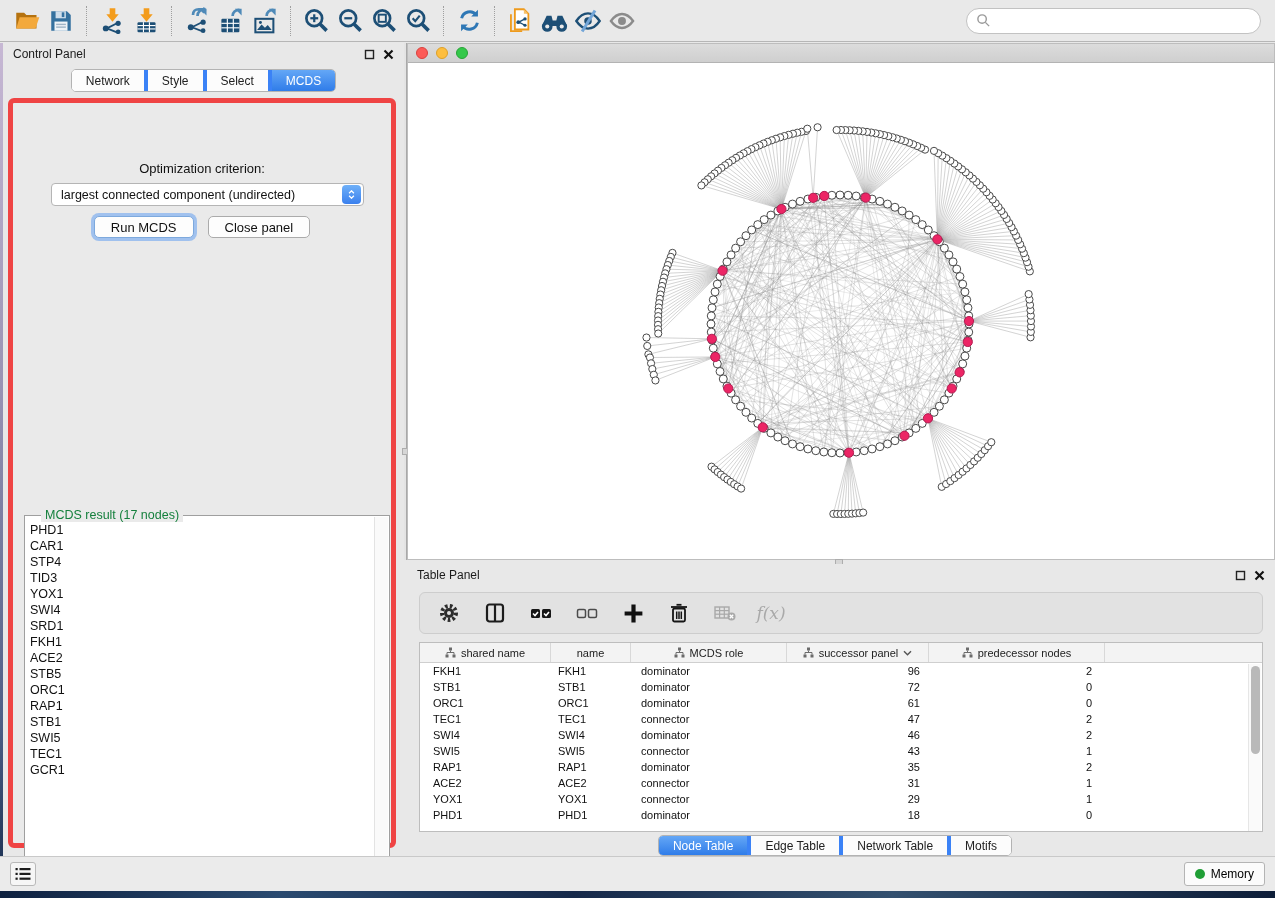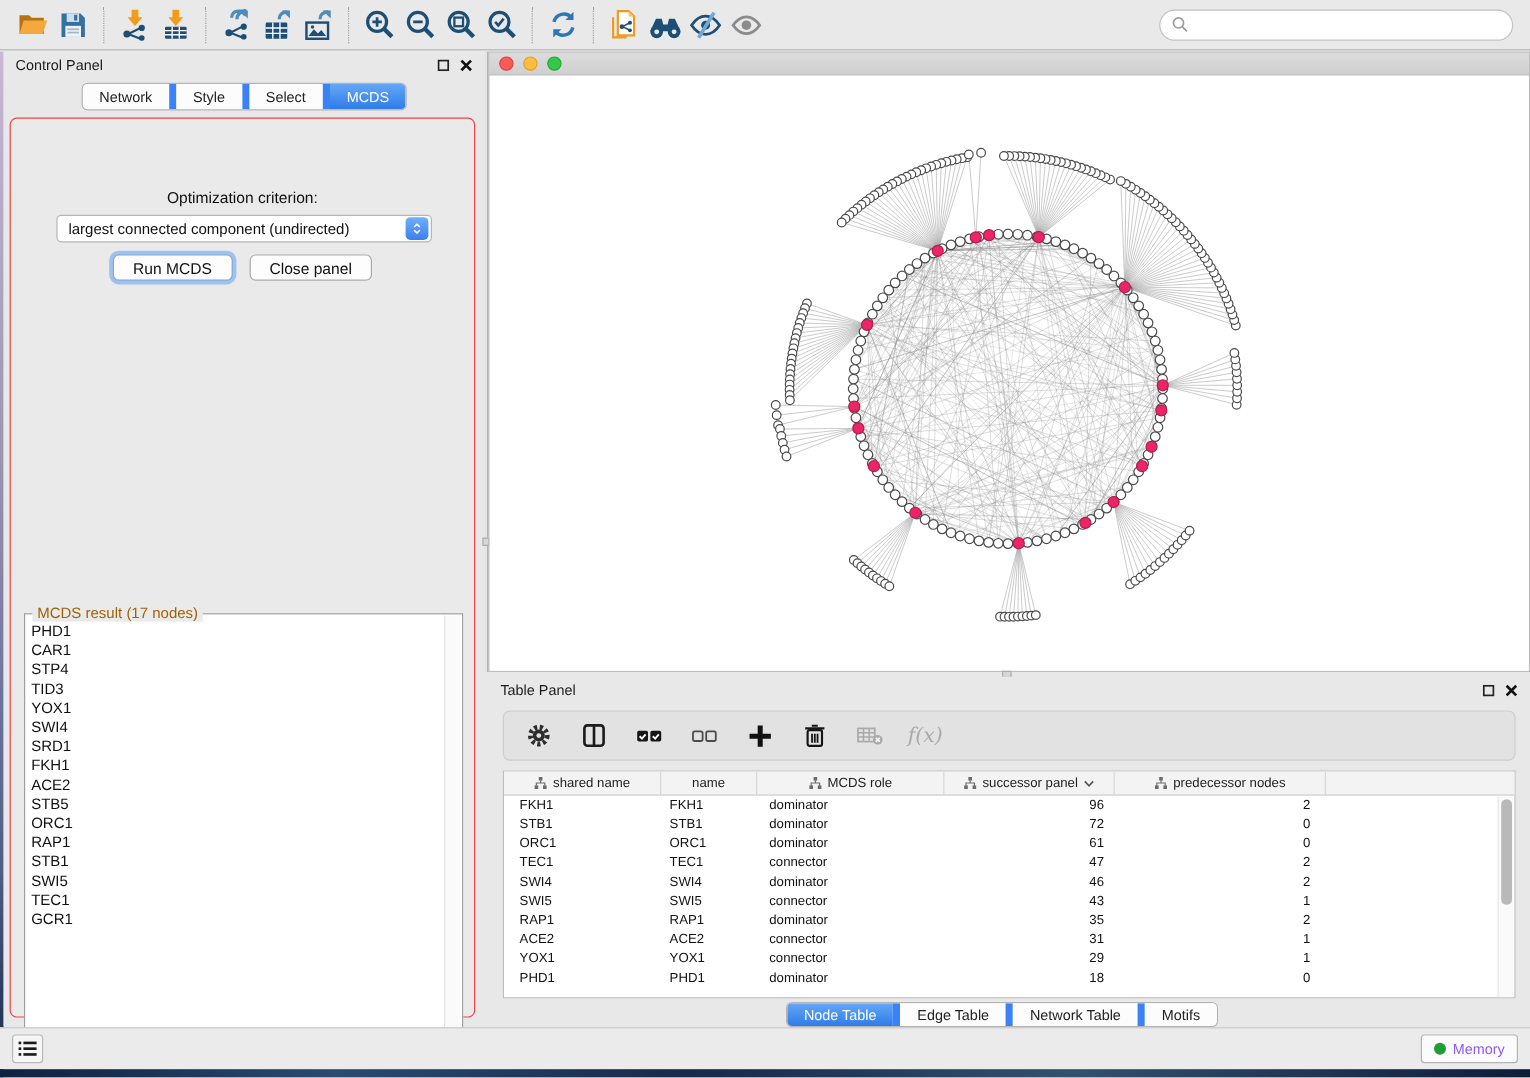--- a/index.html
+++ b/index.html
@@ -14,41 +14,41 @@
   .toolbar .spacer { flex:1; }
   .searchbox { width:295px; height:26px; background:#fff; border:1px solid #c2c2c2; border-radius:13px;
                display:flex; align-items:center; padding:0 9px; margin-right:4px; }
   .searchbox input { border:none; outline:none; flex:1; font-size:12px; background:transparent; margin-left:5px; }
 
   
   .control-panel { position:absolute; left:3px; top:43px; width:401px; height:812px; background:#e8e8e8; }
   .panel-titlebar { height:22px; display:flex; align-items:center; padding:0 10px; font-size:12px; color:#1b1b1b; }
   .panel-titlebar .ticons { margin-left:auto; display:flex; gap:8px; align-items:center; }
   .subpanel { position:absolute; left:5px; top:55px; width:388px; height:750px; background:#eaeaea;
-              border:1px solid #ef4444; border-radius:6px; }
+              border:5px solid #ef4444; border-radius:6px; }
   .tabbar { position:absolute; left:0; top:26px; width:100%; display:flex; justify-content:center; z-index:3; }
   .seg { height:23px; display:flex; border:1px solid #b3b3b3; border-radius:5px; overflow:hidden; background:#fff; }
   .seg .tab { padding:0 14px; font-size:12px; color:#222; display:flex; align-items:center; background:#fcfcfc;
-              border-right:6px solid #3b82f6; }
+              border-right:4px solid #3b82f6; }
   .seg .tab:last-child { border-right:none; }
   .seg .tab.active { background:linear-gradient(#64a7f6,#2f7ce9); color:#fff; }
   .opt-label { position:absolute; left:0; right:0; top:58px; text-align:center; font-size:13px; color:#111; }
   .dropdown { position:absolute; left:38px; top:80px; width:313px; height:23px; background:#fff;
               border:1px solid #b5b5b5; border-radius:4px; display:flex; align-items:center; font-size:12.5px; color:#111; }
   .dropdown .dtext { padding-left:9px; flex:1; }
   .dropdown .stepper { width:19px; height:19px; margin-right:2px; border-radius:4px;
               background:linear-gradient(#6fb0f8,#3a80ee); display:flex; flex-direction:column; align-items:center; justify-content:center; gap:1px; }
   .chev { width:7px; height:4px; }
   .btnrow { position:absolute; left:0; right:0; top:113px; display:flex; justify-content:center; gap:14px; }
   .pushbtn { height:22px; padding:0 16px; background:#fdfdfd; border:1px solid #ababab; border-radius:5px;
              font-size:13px; color:#111; display:flex; align-items:center; }
   .pushbtn.focused { box-shadow:0 0 0 3px rgba(110,165,240,.6); border-color:#7da9dd; }
   .mcds-box { position:absolute; left:11px; top:412px; width:366px; height:368px; background:#fff;
               border:1px solid #9f9f9f; }
-  .mcds-legend { position:absolute; left:6px; top:-8px; background:#eaeaea; padding:0 4px; font-size:12.5px; color:#a16207; }
+  .mcds-legend { position:absolute; left:16px; top:-8px; background:#eaeaea; padding:0 4px; font-size:12.5px; color:#15803d; }
   .mcds-list { list-style:none; padding:6px 0 0 5px; font-size:12.5px; color:#111; line-height:16px; }
   .mcds-scroll { position:absolute; right:1px; top:1px; width:14px; height:366px; background:#fafafa; border-left:1px solid #e3e3e3; }
 
   
   .v-splitter { position:absolute; left:404px; top:43px; width:3px; height:517px; background:#e4e4e4; border-right:1px solid #a9a9a9; }
   .v-grip { position:absolute; left:-2px; top:405px; width:6px; height:7px; background:#d6d6d6; border:1px solid #adadad; }
   .h-splitter { position:absolute; left:407px; top:560px; width:868px; height:4px; background:#e8e8e8; }
   .h-grip { position:absolute; left:428px; top:-1px; width:8px; height:6px; background:#d6d6d6; border:1px solid #adadad; }
 
   
@@ -77,21 +77,21 @@
   .table-tabs { position:absolute; left:0; right:12px; top:271px; display:flex; justify-content:center; }
   .table-tabs .seg { height:21px; }
 
   
   .statusbar { position:absolute; left:0; top:856px; width:1275px; height:35px; background:#ebebeb; border-top:1px solid #c9c9c9;
                display:flex; align-items:center; padding:0 10px; }
   .sq-btn { width:26px; height:24px; background:#f6f6f6; border:1px solid #b9b9b9; border-radius:3px;
             display:flex; align-items:center; justify-content:center; }
   .statusbar .spacer { flex:1; }
   .memory-btn { height:24px; padding:0 10px; background:#fbfbfb; border:1px solid #b4b4b4; border-radius:3px;
-                display:flex; align-items:center; gap:6px; font-size:12px; color:#8b5cf6; }
+                display:flex; align-items:center; gap:6px; font-size:12px; color:#000000; }
   .memdot { width:10px; height:10px; border-radius:50%; background:#1f9e35; }
 
   .left-strip { position:absolute; left:0; top:43px; width:3px; height:855px;
                 background:linear-gradient(#c7b8d4,#9a93b4 40%,#4d5d85 80%,#13294a); }
   .wallpaper { position:absolute; left:0; top:891px; width:1275px; height:7px;
                background:linear-gradient(90deg,#0e2140,#2a4a70 22%,#16294a 45%,#33506f 70%,#0d1d38); }
 </style>
 </head>
 <body>
 

